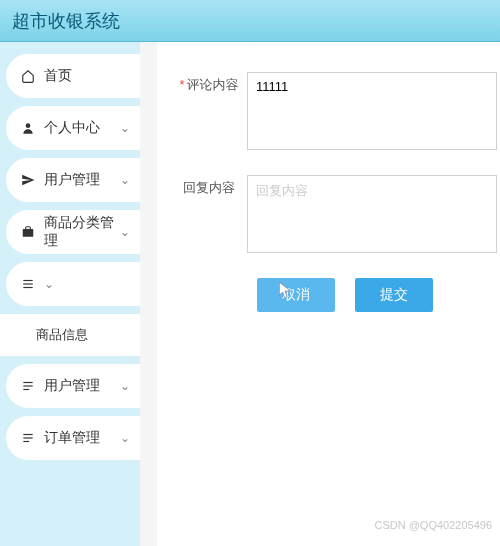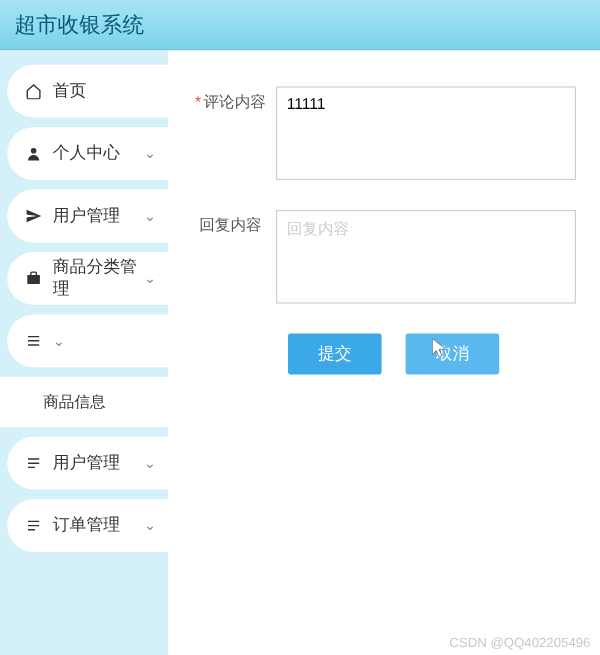--- a/index.html
+++ b/index.html
@@ -1,20 +1,20 @@
 <!DOCTYPE html>
 <html><head>
   <meta charset="utf-8">
   <style>
     * { margin: 0; padding: 0; box-sizing: border-box; }
     body { font-family: "Microsoft YaHei", Arial, sans-serif; font-size: 14px; background: #f5f5f5; width: 500px; height: 546px; overflow: hidden; position: relative; }
     
     .header { background: linear-gradient(to bottom, #a8e3f5, #7dd3e8); height: 42px; display: flex; align-items: center; padding-left: 12px; color: #0a5b7a; font-size: 18px; font-weight: normal; border-bottom: 1px solid #5bb8d4; }
     
-    .layout { display: flex; height: calc(100% - 42px); }
+    .layout { display: flex; height: calc(100% - 42px); gap: 17px; }
     
     .sidebar { width: 140px; background: #d4f0f8; padding-top: 4px; }
     .sidebar-item { background: #fff; border-radius: 22px 0 0 22px; margin: 8px 0 8px 6px; height: 44px; display: flex; align-items: center; padding-left: 14px; cursor: pointer; position: relative; }
     .sidebar-item .icon { width: 16px; margin-right: 8px; display: inline-flex; align-items: center; justify-content: center; }
     .sidebar-item .label { flex: 1; color: #333; font-size: 14px; }
     .sidebar-item .chev { color: #888; margin-right: 10px; font-size: 12px; }
     .sub-item { background: #fff; margin: 0; padding: 12px 0 12px 36px; font-size: 13px; color: #333; cursor: pointer; }
     
     .main { flex: 1; background: #fff; padding: 30px 0 0 20px; position: relative; }
     .form-row { display: flex; align-items: flex-start; margin-bottom: 22px; }
@@ -24,21 +24,21 @@
     textarea { width: 250px; height: 78px; border: 1px solid #d0d0d0; padding: 6px 8px; font-size: 13px; font-family: inherit; resize: none; outline: none; }
     textarea::placeholder { color: #ccc; }
     
     .btn-row { margin-left: 80px; margin-top: 4px; display: flex; gap: 20px; }
     .btn { width: 78px; height: 34px; border: none; color: #fff; font-size: 14px; cursor: pointer; border-radius: 2px; }
     .btn-primary { background: #3ba8e8; }
     .btn-cancel { background: #5ab8ee; position: relative; }
     
     .cursor-arrow { position: absolute; top: 4px; left: 22px; pointer-events: none; }
     
-    .watermark { position: absolute; bottom: 4px; right: 8px; color: #c8c8c8; font-size: 11px; }
+    .watermark { position: absolute; bottom: 15px; right: 8px; color: #c8c8c8; font-size: 11px; }
   </style>
 </head>
 <body>
 
 <div class="header">
   <span>超市收银系统</span>
 </div>
 
 <div class="layout">
   <div class="sidebar">
@@ -136,26 +136,26 @@
     <div class="form-row">
       <div class="form-label">
         <span>回复内容</span>
       </div>
       <div class="form-input">
         <textarea placeholder="回复内容" style=""></textarea>
       </div>
     </div>
 
     <div class="btn-row">
-      <button class="btn btn-primary">提交</button>
       <button class="btn btn-cancel">
         <span>取消</span>
         <span class="cursor-arrow">
           <svg width="14" height="18" viewBox="0 0 12 16">
               <path d="M0 0l0 12 3-3 2 5 2-1-2-5 5 0z" fill="#fff" stroke="#555" stroke-width="0.5"></path>
             </svg>
         </span>
       </button>
+      <button class="btn btn-primary">提交</button>
     </div>
   </div>
 </div>
 
 <div class="watermark">CSDN @QQ402205496</div>
 
 </body></html>

